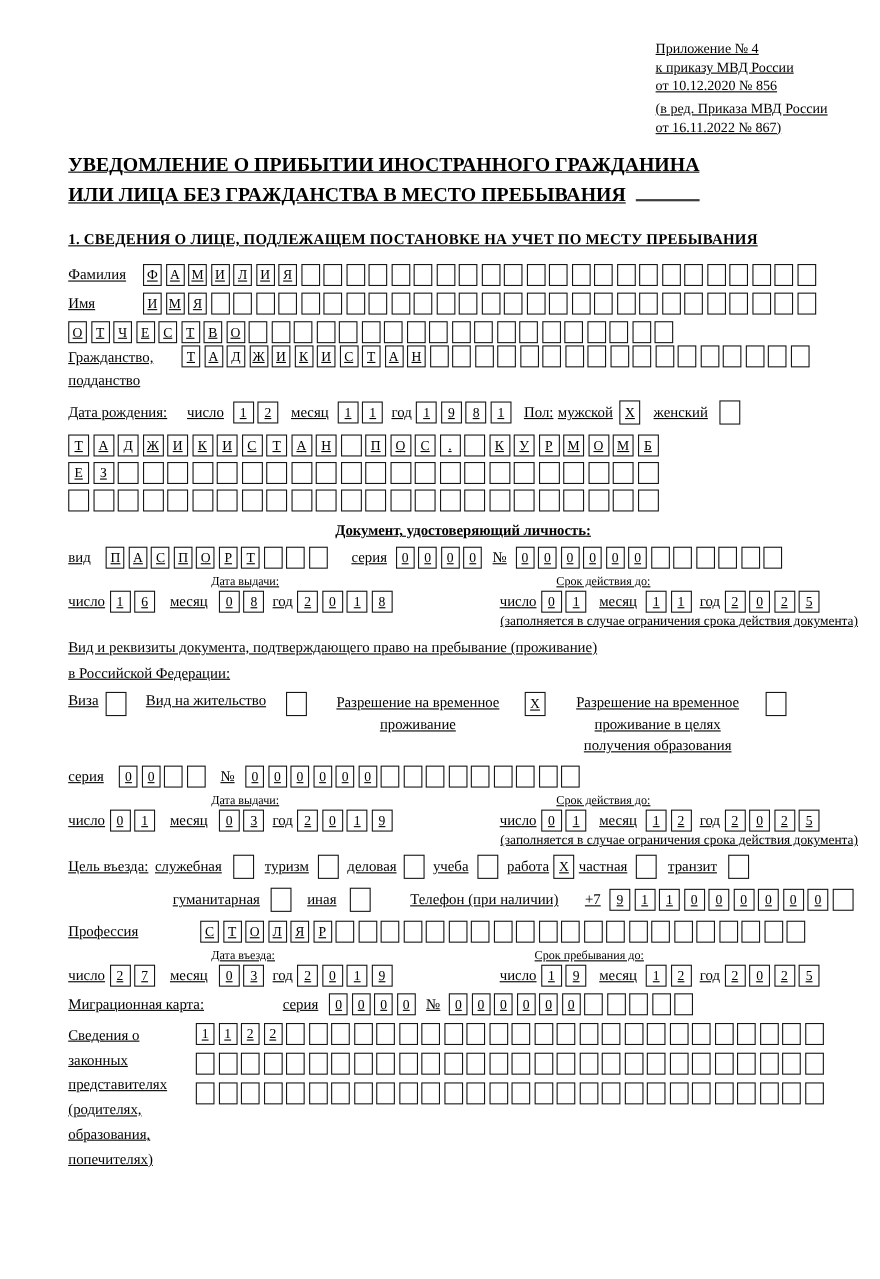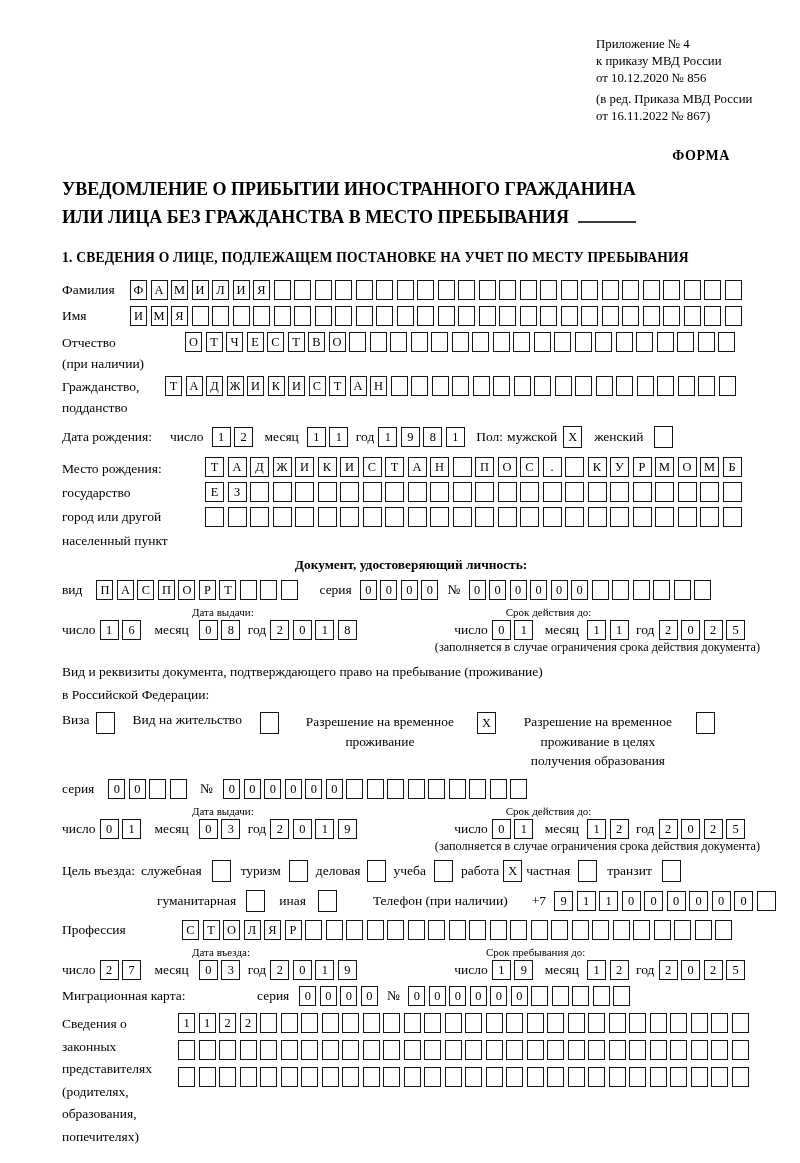--- a/index.html
+++ b/index.html
@@ -1,18 +1,18 @@
 <!DOCTYPE html>
 <html><head>
 <meta charset="utf-8">
 <style>
   html,body{margin:0;padding:0;background:#fff;}
   body{width:800px;height:1163px;overflow:hidden;color:#000;
        font-family:"Liberation Serif","DejaVu Serif",serif;}
-  .page{padding:36px 40px 0 62px;font-size:13.5px;}
+  .page{padding:36px 20px 0 62px;font-size:13.5px;text-decoration:underline;}
 
   
   .ref{margin-left:534px;font-size:12.8px;line-height:1.32;}
   .ref-line{display:block;}
   .ref-rev{margin-top:4px;}
   .forma{text-align:right;padding-right:30px;font-weight:bold;font-size:14px;
          letter-spacing:.6px;margin-top:24px;}
 
   
   .title{text-align:left;font-weight:bold;font-size:18px;line-height:1.55;margin-top:12px;}
@@ -63,21 +63,20 @@
 <div class="page">
 
   <div class="ref">
     <span class="ref-line">Приложение № 4</span>
     <span class="ref-line">к приказу МВД России</span>
     <span class="ref-line">от 10.12.2020 № 856</span>
     <span class="ref-line ref-rev">(в ред. Приказа МВД России</span>
     <span class="ref-line">от 16.11.2022 № 867)</span>
   </div>
 
-  <div class="forma">ФОРМА</div>
 
   <div class="title">
     <div>УВЕДОМЛЕНИЕ О ПРИБЫТИИ ИНОСТРАННОГО ГРАЖДАНИНА</div>
     <div><span>ИЛИ ЛИЦА БЕЗ ГРАЖДАНСТВА В МЕСТО ПРЕБЫВАНИЯ</span><span class="blank-line"></span></div>
   </div>
 
   <div class="sec">1. СВЕДЕНИЯ О ЛИЦЕ, ПОДЛЕЖАЩЕМ ПОСТАНОВКЕ НА УЧЕТ ПО МЕСТУ ПРЕБЫВАНИЯ</div>
 
   <div class="row">
     <span class="lbl w68">Фамилия</span>
@@ -145,24 +144,20 @@
         <span class="cell"></span>
         <span class="cell"></span>
         <span class="cell"></span>
         <span class="cell"></span>
         <span class="cell"></span>
         <span class="cell"></span>
       </span>
   </div>
 
   <div class="row start" style="margin-bottom:2px;">
-    <span class="lblcol w123">
-      <span style="display:block;">Отчество</span>
-      <span style="display:block;">(при наличии)</span>
-    </span>
     <span class="cells">
         <span class="cell">О</span>
         <span class="cell">Т</span>
         <span class="cell">Ч</span>
         <span class="cell">Е</span>
         <span class="cell">С</span>
         <span class="cell">Т</span>
         <span class="cell">В</span>
         <span class="cell">О</span>
         <span class="cell"></span>
@@ -248,26 +243,20 @@
     <span class="cells chk g6">
         <span class="cell">X</span>
       </span>
     <span class="lbl g12">женский</span>
     <span class="cells chk g10">
         <span class="cell"></span>
       </span>
   </div>
 
   <div class="row start stack" style="margin-bottom:1px;">
-    <span class="lblcol w143" style="line-height:24px;">
-      <span style="display:block;">Место рождения:</span>
-      <span style="display:block;">государство</span>
-      <span style="display:block;">город или другой</span>
-      <span style="display:block;">населенный пункт</span>
-    </span>
     <span>
       <span class="cells wide">
           <span class="cell">Т</span>
           <span class="cell">А</span>
           <span class="cell">Д</span>
           <span class="cell">Ж</span>
           <span class="cell">И</span>
           <span class="cell">К</span>
           <span class="cell">И</span>
           <span class="cell">С</span>

